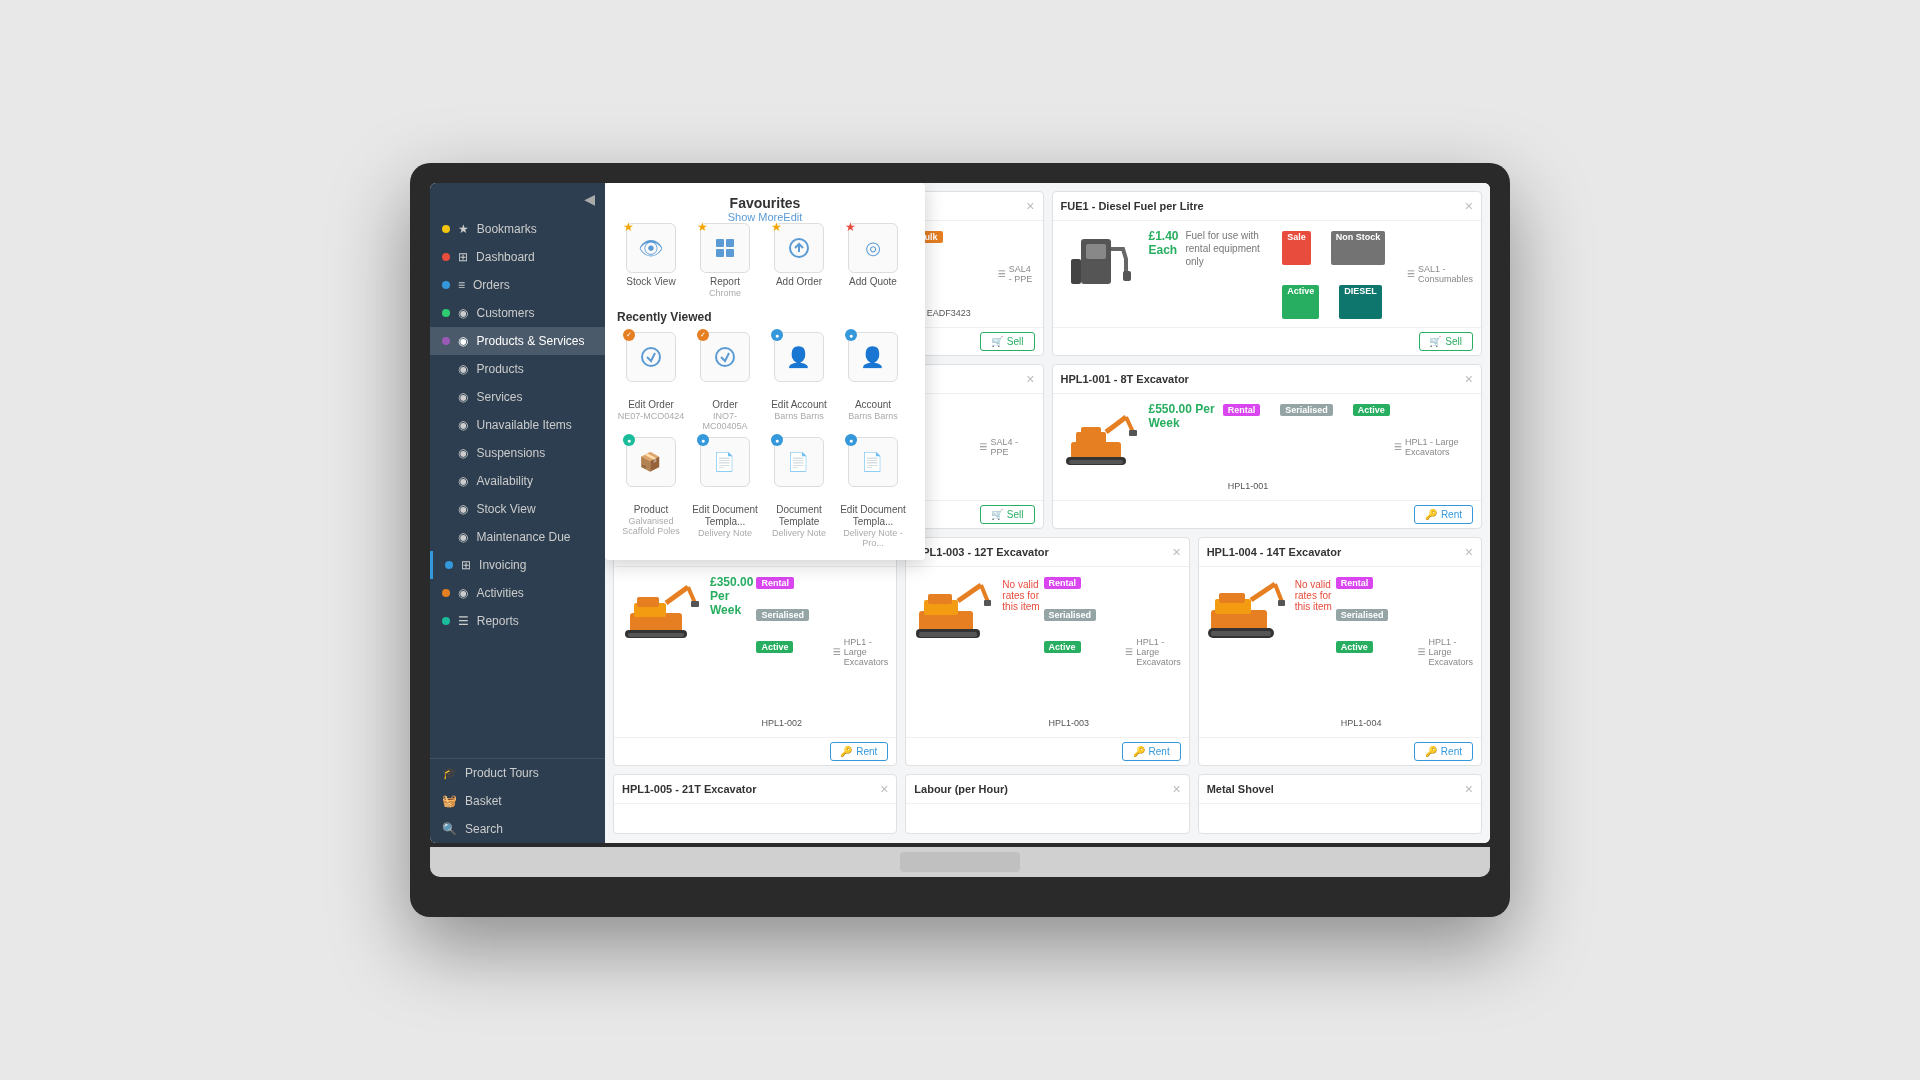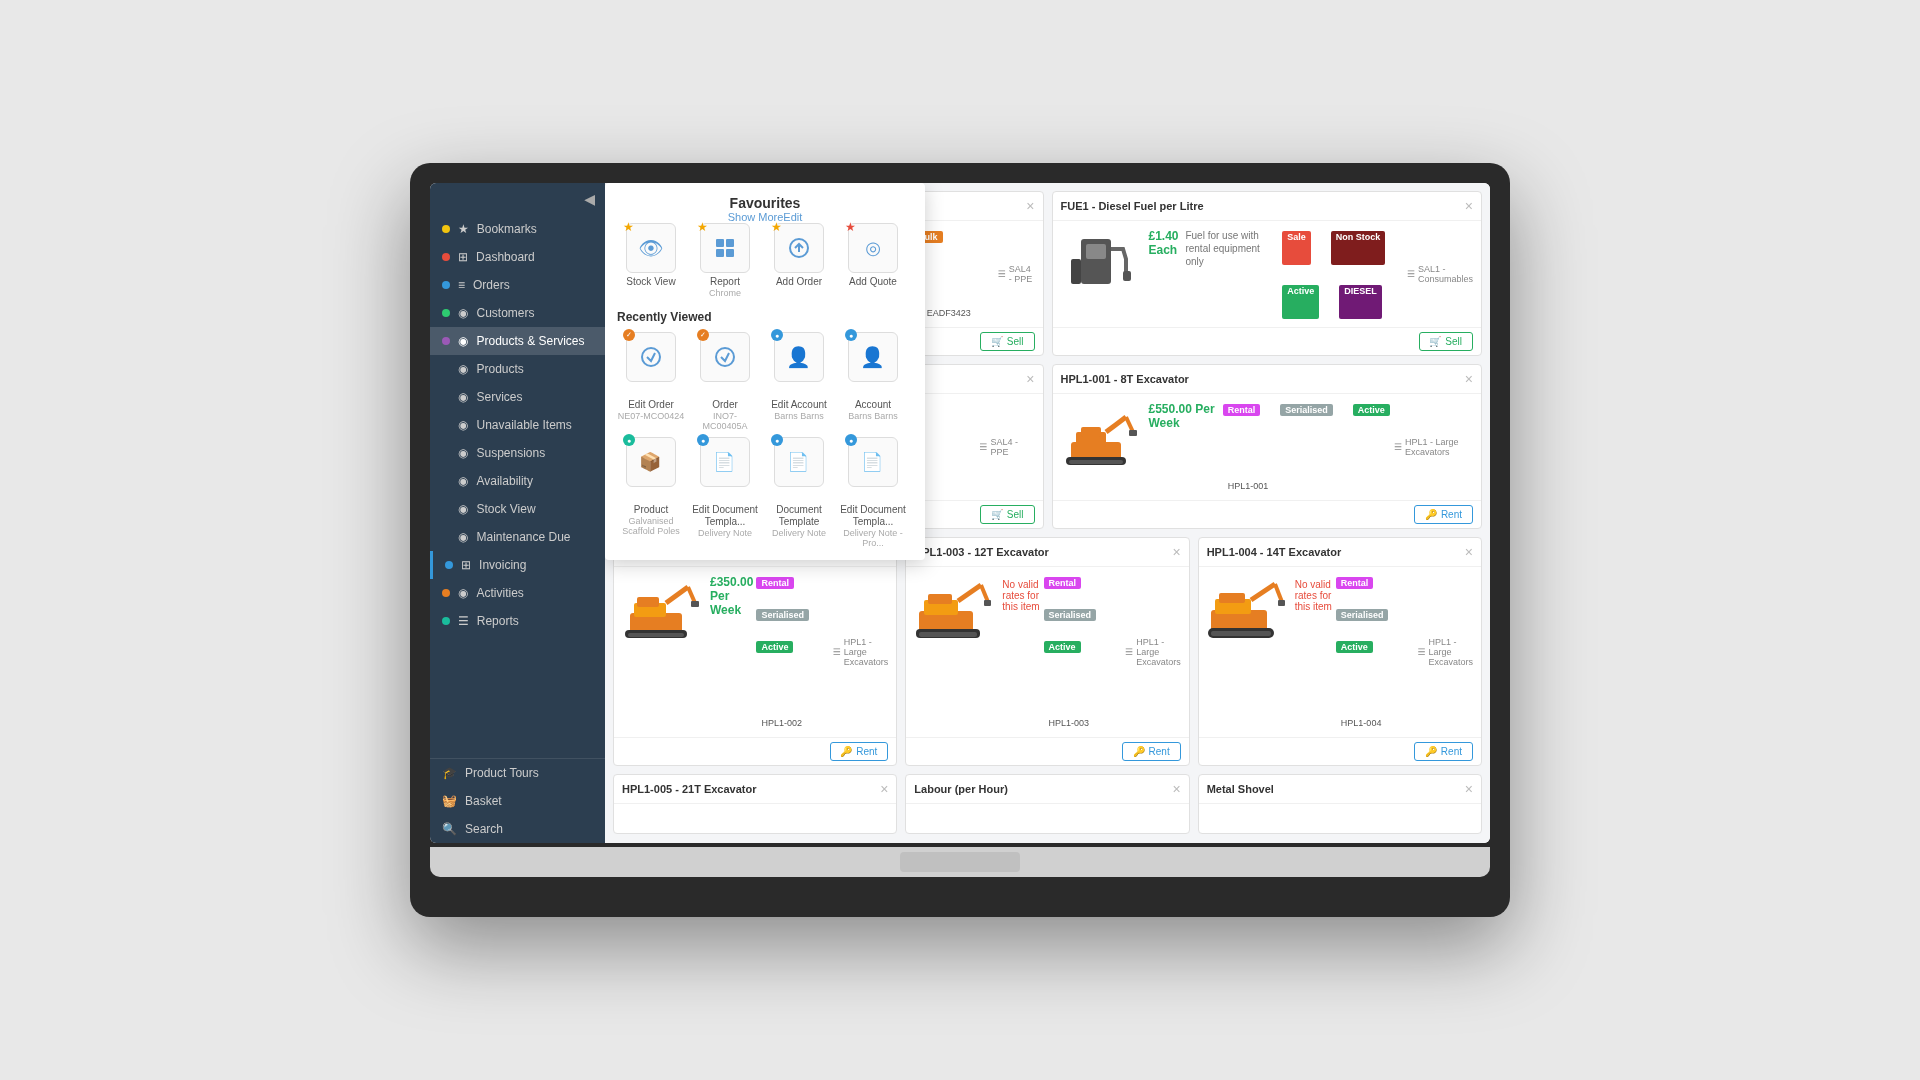--- a/index.html
+++ b/index.html
@@ -333,22 +333,22 @@
       border-radius: 2px;
       font-weight: 600;
       color: #fff;
     }
 
     .tag-sale { background: #e74c3c; }
     .tag-bulk { background: #e67e22; }
     .tag-active { background: #27ae60; }
     .tag-rental { background: #d946ef; }
     .tag-serialised { background: #95a5a6; color: #fff; }
-    .tag-non-stock { background: #7f1d1d; }
-    .tag-diesel { background: #701a75; }
+    .tag-non-stock { background: #737373; }
+    .tag-diesel { background: #0f766e; }
     .tag-code { background: transparent; color: #555; font-weight: 400; font-size: 9px; margin-top: 44px; }
 
     .product-category {
       font-size: 9px;
       color: #888;
       display: flex;
       align-items: center;
       gap: 3px;
     }
 

